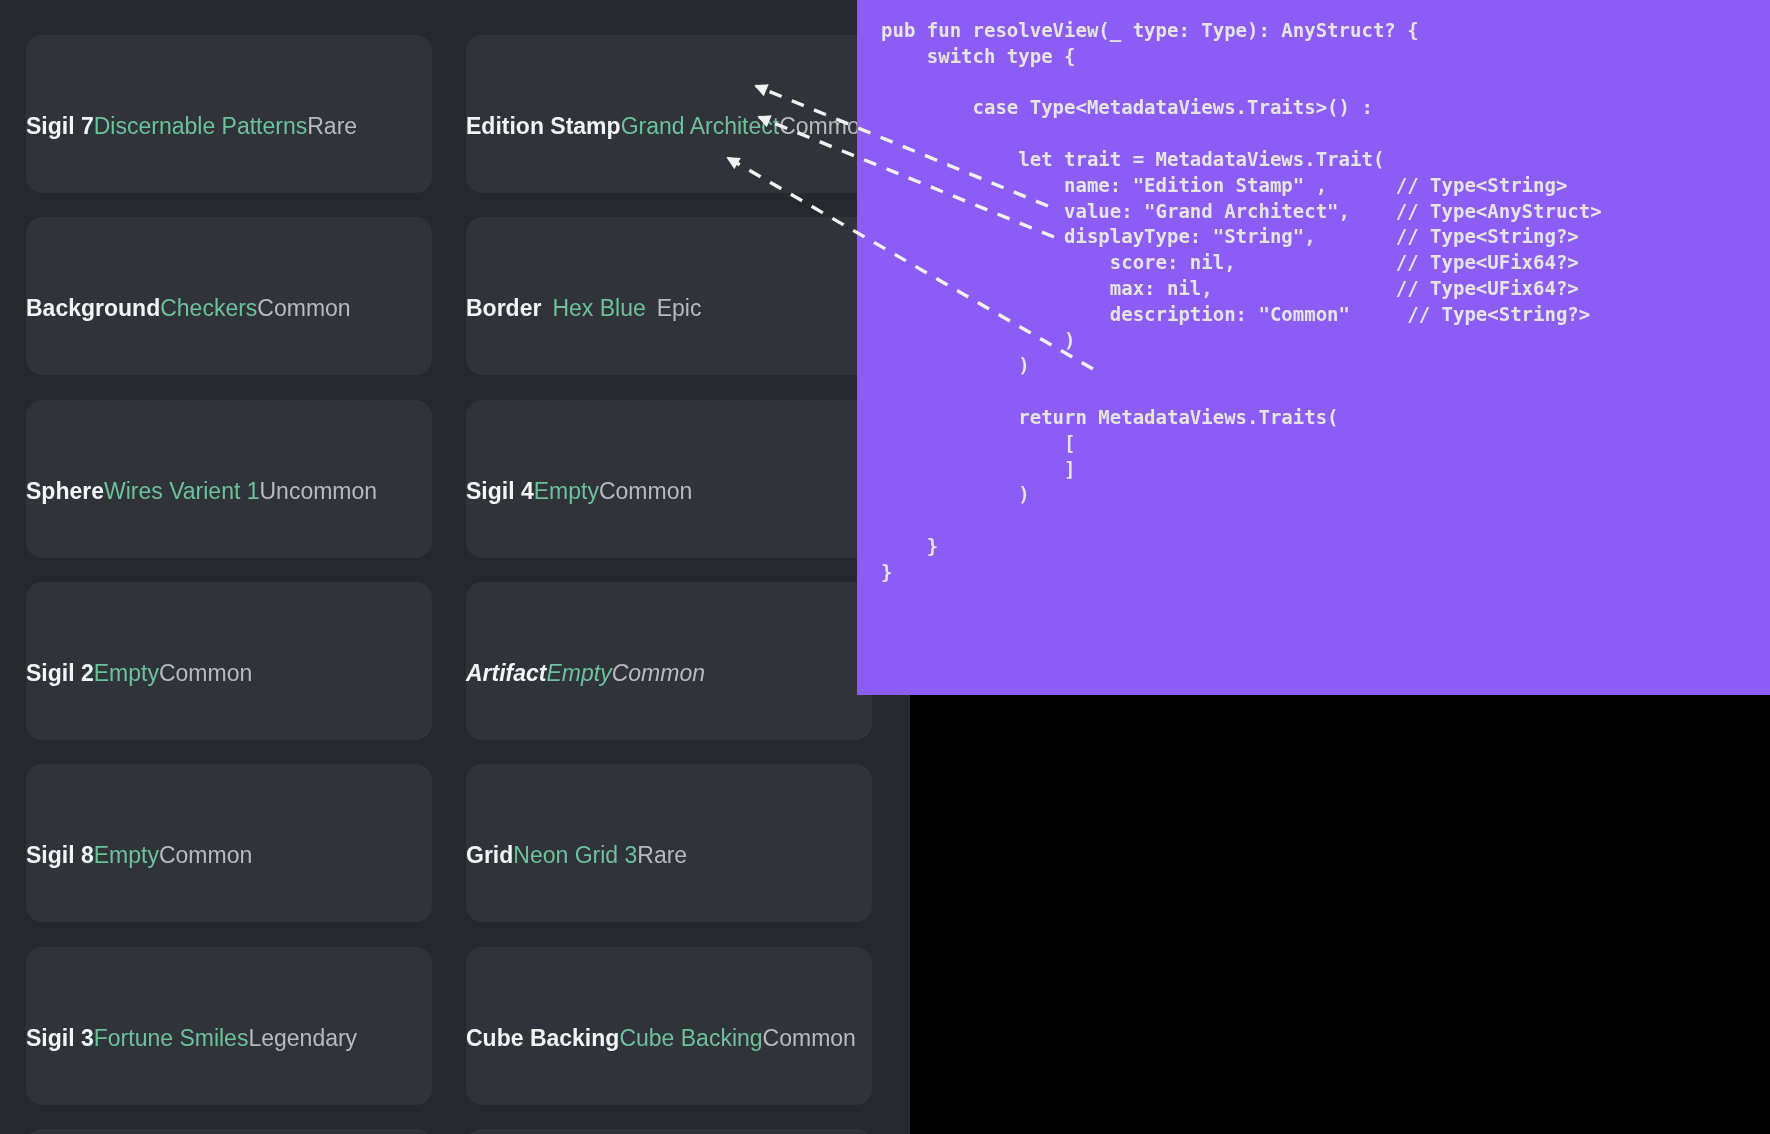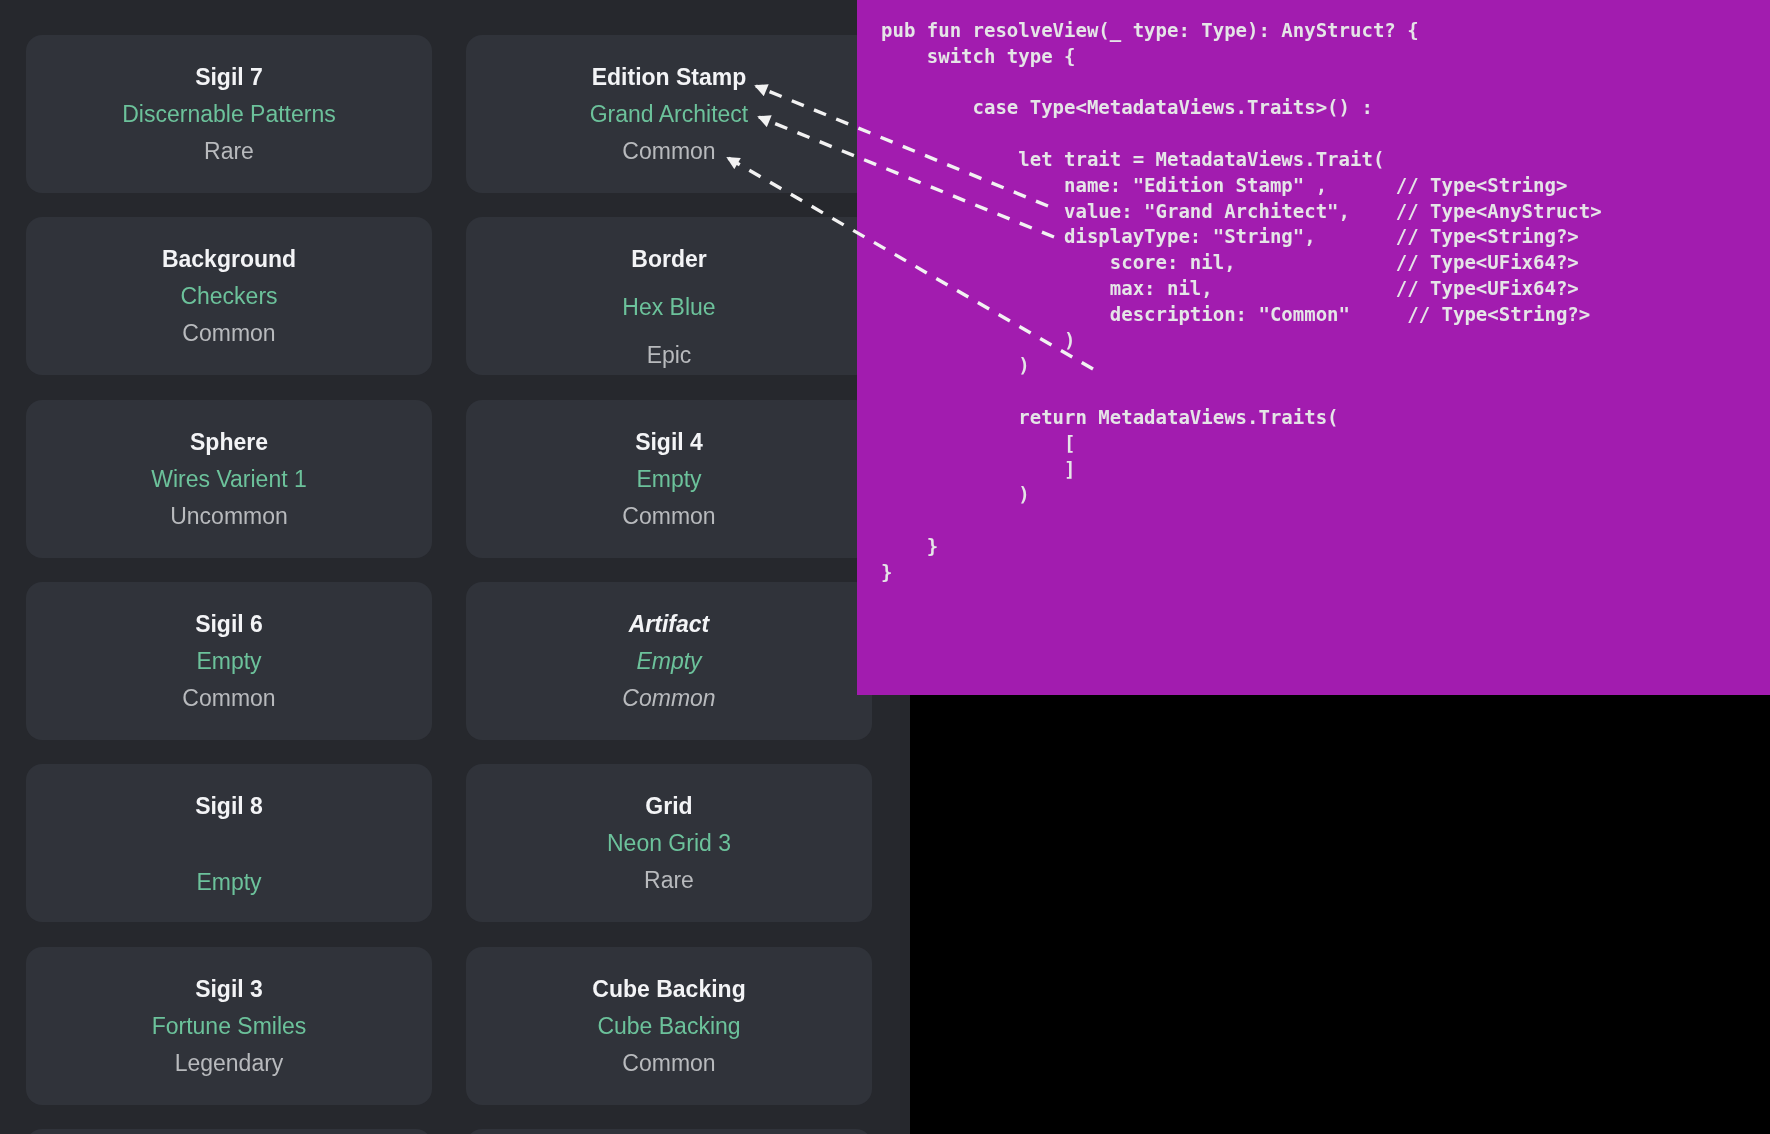--- a/index.html
+++ b/index.html
@@ -1,25 +1,25 @@
 <!DOCTYPE html>
 <html><head>
 <meta charset="utf-8">
 <style>
   html,body{margin:0;padding:0;background:#000;}
   .stage{position:relative;width:1770px;height:1134px;background:#000;overflow:hidden;
          font-family:"Liberation Sans",sans-serif;}
   .traits-panel{position:absolute;left:0;top:0;width:910px;height:1134px;background:#26282d;z-index:1;}
   .trait-card{position:absolute;width:406px;height:158px;background:#30333a;border-radius:16px;
-              box-sizing:border-box;display:flex;flex-direction:column;align-items:center;
+              box-sizing:border-box;display:flex;flex-direction:row;align-items:center;
               padding-top:24px;z-index:1;}
   .trait-name{font-size:23px;font-weight:700;color:#f3f4f6;line-height:37px;white-space:pre;}
   .trait-value{font-size:23px;font-weight:400;color:#6cc29b;line-height:37px;white-space:pre;}
   .trait-rarity{font-size:23px;font-weight:400;color:#b8babd;line-height:37px;white-space:pre;}
-  .code-panel{position:absolute;left:857px;top:0;width:913px;height:695px;background:#a21caf;
+  .code-panel{position:absolute;left:857px;top:0;width:913px;height:695px;background:#8b5cf6;
               box-sizing:border-box;padding:18px 0 0 24px;z-index:2;overflow:hidden;}
   .code-line{font-family:"DejaVu Sans Mono","Liberation Mono",monospace;font-size:19px;
              font-weight:600;color:#e5e5e7;white-space:pre;height:25.8px;line-height:25.8px;}
   .arrows{position:absolute;left:0;top:0;width:1770px;height:1134px;z-index:3;pointer-events:none;}
 </style>
 </head>
 <body>
 
 <div class="stage">
 
@@ -52,31 +52,31 @@
       <span class="trait-value">Wires Varient 1</span>
       <span class="trait-rarity">Uncommon</span>
     </div>
     <div class="trait-card" style="left:466px;top:400px;">
       <span class="trait-name">Sigil 4</span>
       <span class="trait-value">Empty</span>
       <span class="trait-rarity">Common</span>
     </div>
 
     <div class="trait-card" style="left:26px;top:582px;">
-      <span class="trait-name">Sigil 6</span>
+      <span class="trait-name">Sigil 2</span>
       <span class="trait-value">Empty</span>
       <span class="trait-rarity">Common</span>
     </div>
     <div class="trait-card" style="left:466px;top:582px;font-style:italic;">
       <span class="trait-name">Artifact</span>
       <span class="trait-value">Empty</span>
       <span class="trait-rarity">Common</span>
     </div>
 
-    <div class="trait-card" style="left:26px;top:764px;gap:39px;">
+    <div class="trait-card" style="left:26px;top:764px;">
       <span class="trait-name">Sigil 8</span>
       <span class="trait-value">Empty</span>
       <span class="trait-rarity">Common</span>
     </div>
     <div class="trait-card" style="left:466px;top:764px;">
       <span class="trait-name">Grid</span>
       <span class="trait-value">Neon Grid 3</span>
       <span class="trait-rarity">Rare</span>
     </div>
 

